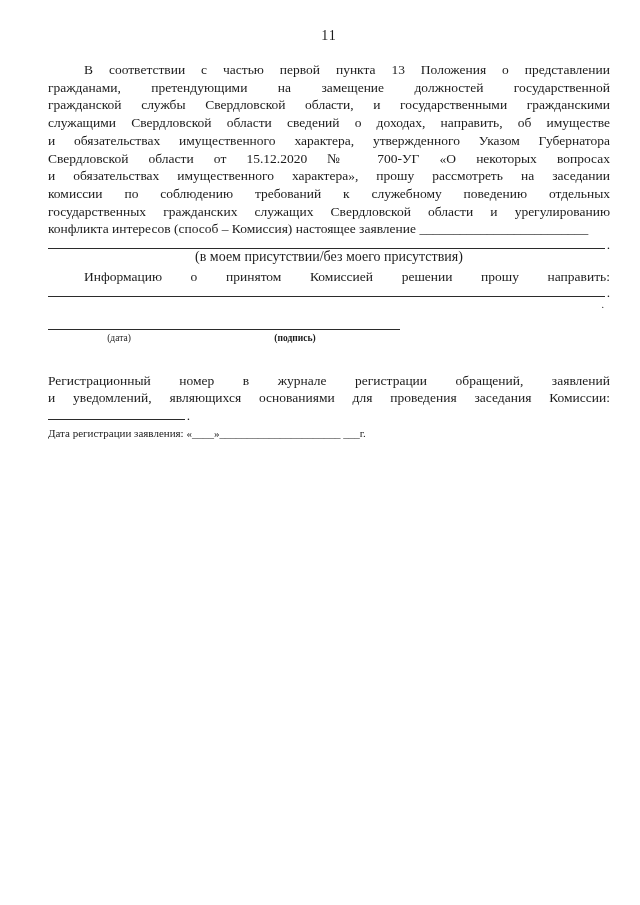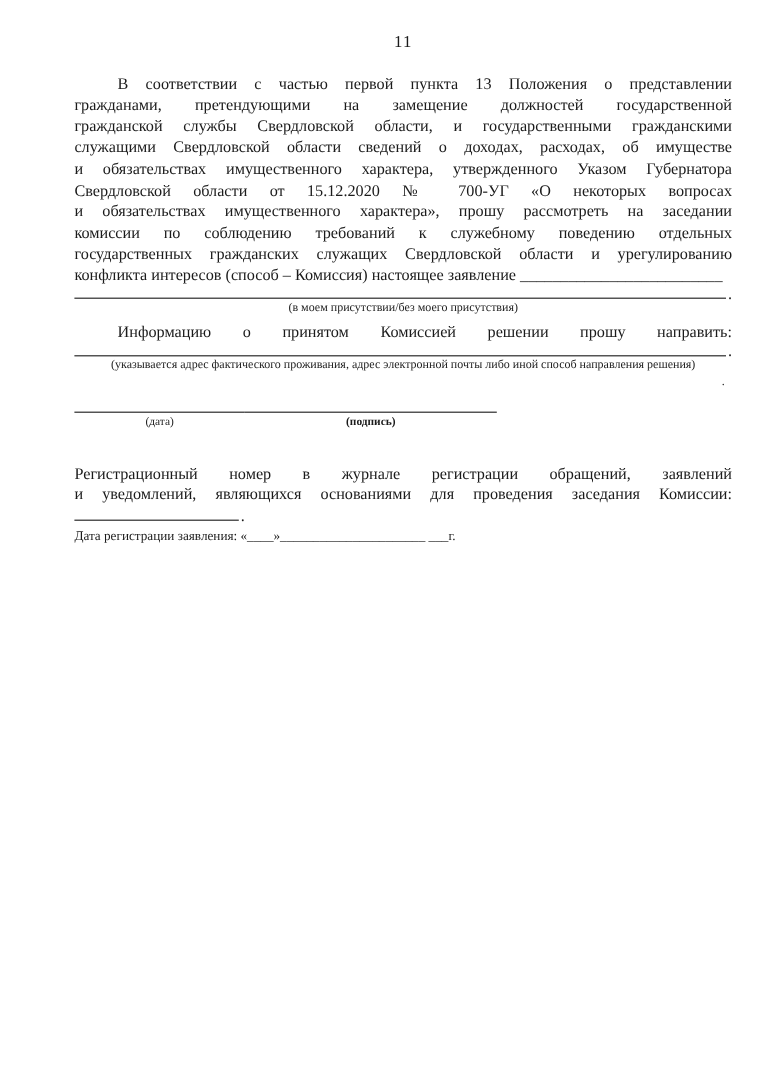--- a/index.html
+++ b/index.html
@@ -2,38 +2,38 @@
 <html><head>
 <meta charset="utf-8">
 <style>
   html,body { margin:0; padding:0; }
   body {
     width:640px; height:905px; background:#ffffff;
     font-family:"Liberation Serif","DejaVu Serif",serif;
     color:#1b1b1b;
     -webkit-font-smoothing:antialiased;
   }
-  .page { box-sizing:border-box; width:640px; height:905px; padding:26px 30px 0 62px; overflow:hidden; }
+  .page { box-sizing:border-box; width:640px; height:905px; padding:26px 30px 0 48px; overflow:hidden; }
   .page-number { text-align:center; font-size:14px; line-height:19px; letter-spacing:1px; }
 
   .para { font-size:13.5px; }
   .tline { line-height:17.7px; }
   .tl-just { text-align:justify; text-align-last:justify; }
   .tl-left { text-align:left; text-align-last:left; }
   .tl-indent { text-indent:36px; }
 
   .para1 { margin-top:16px; }
   .para2 { margin-top:5px; }
   .para3 { margin-top:28px; }
 
   .fill-line { display:flex; align-items:flex-end; height:9px; margin-top:2px; font-size:13.5px; }
   .fill-line .rule { flex:1; border-bottom:1.5px solid #2b2b2b; }
   .fill-line .dot { line-height:9px; padding-left:2px; }
 
-  .caption { text-align:center; font-size:10px; line-height:12px; margin-top:2px; color:#1e1e1e; }
+  .caption { text-align:center; font-size:14px; line-height:12px; margin-top:2px; color:#1e1e1e; }
 
   .stray { height:14px; text-align:right; font-size:10px; line-height:16px; padding-right:6px; }
 
   .sig-row { display:flex; margin-top:18px; }
   .sig-col-date { width:142px; }
   .sig-col-sign { width:210px;font-weight:bold; }
   .sig-rule { border-top:1.5px solid #2b2b2b; height:0; }
   .sig-label { text-align:center; font-size:9.5px; line-height:12px; margin-top:2px; }
 
   .short-fill { width:142px; margin-top:4px; }
@@ -43,21 +43,21 @@
 <body>
 
 <div class="page">
 
   <div class="page-number">11</div>
 
   <div class="para para1">
       <div class="tline tl-just tl-indent">В соответствии с частью первой пункта 13 Положения о представлении</div>
       <div class="tline tl-just">гражданами, претендующими на замещение должностей государственной</div>
       <div class="tline tl-just">гражданской службы Свердловской области, и государственными гражданскими</div>
-      <div class="tline tl-just">служащими Свердловской области сведений о доходах, расходах, об имуществе</div>
+      <div class="tline tl-just">служащими Свердловской области сведений о доходах, направить, об имуществе</div>
       <div class="tline tl-just">и обязательствах имущественного характера, утвержденного Указом Губернатора</div>
       <div class="tline tl-just">Свердловской области от 15.12.2020 № 700-УГ «О некоторых вопросах</div>
       <div class="tline tl-just">и обязательствах имущественного характера», прошу рассмотреть на заседании</div>
       <div class="tline tl-just">комиссии по соблюдению требований к служебному поведению отдельных</div>
       <div class="tline tl-just">государственных гражданских служащих Свердловской области и урегулированию</div>
       <div class="tline tl-left">конфликта интересов (способ – Комиссия) настоящее заявление _________________________</div>
     </div>
 
   <div class="fill-line">
     <span class="rule"></span>
@@ -66,21 +66,20 @@
   <div class="caption">(в моем присутствии/без моего присутствия)</div>
 
   <div class="para para2">
       <div class="tline tl-just tl-indent">Информацию о принятом Комиссией решении прошу направить:</div>
     </div>
 
   <div class="fill-line">
     <span class="rule"></span>
       <span class="dot">.</span>
   </div>
-  <div class="caption">(указывается адрес фактического проживания, адрес электронной почты либо иной способ направления решения)</div>
 
   <div class="stray">.</div>
 
   <div class="sig-row">
     <div class="sig-col-date">
       <div class="sig-rule"></div>
       <div class="sig-label">(дата)</div>
     </div>
     <div class="sig-col-sign">
       <div class="sig-rule"></div>

